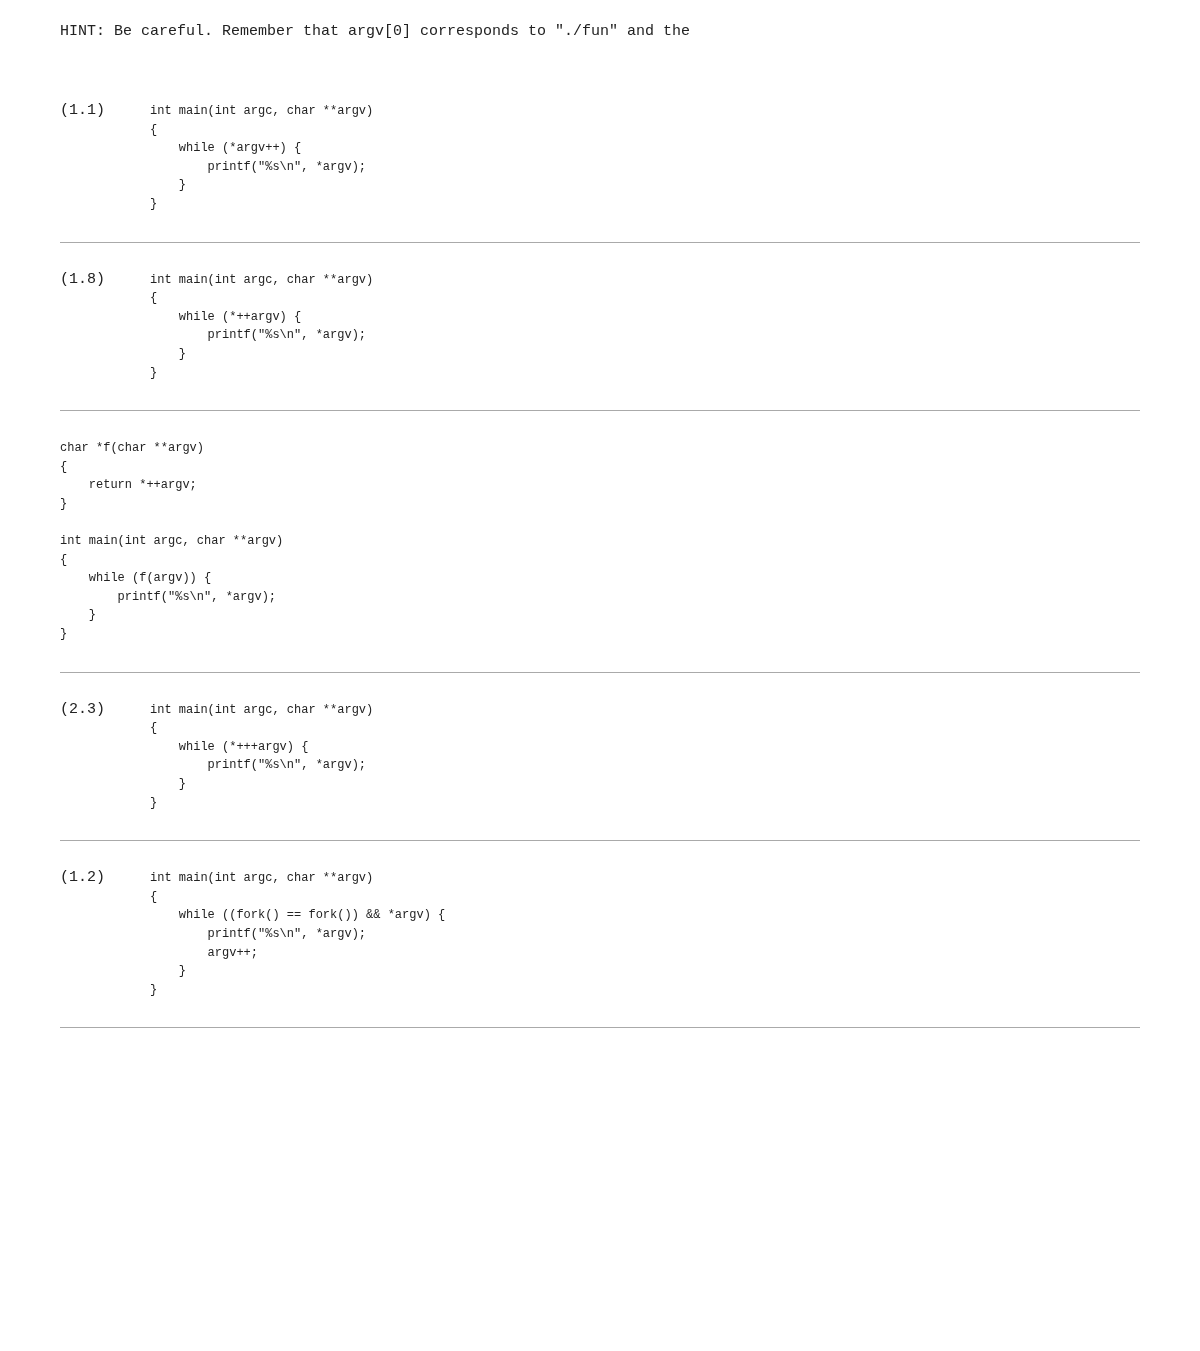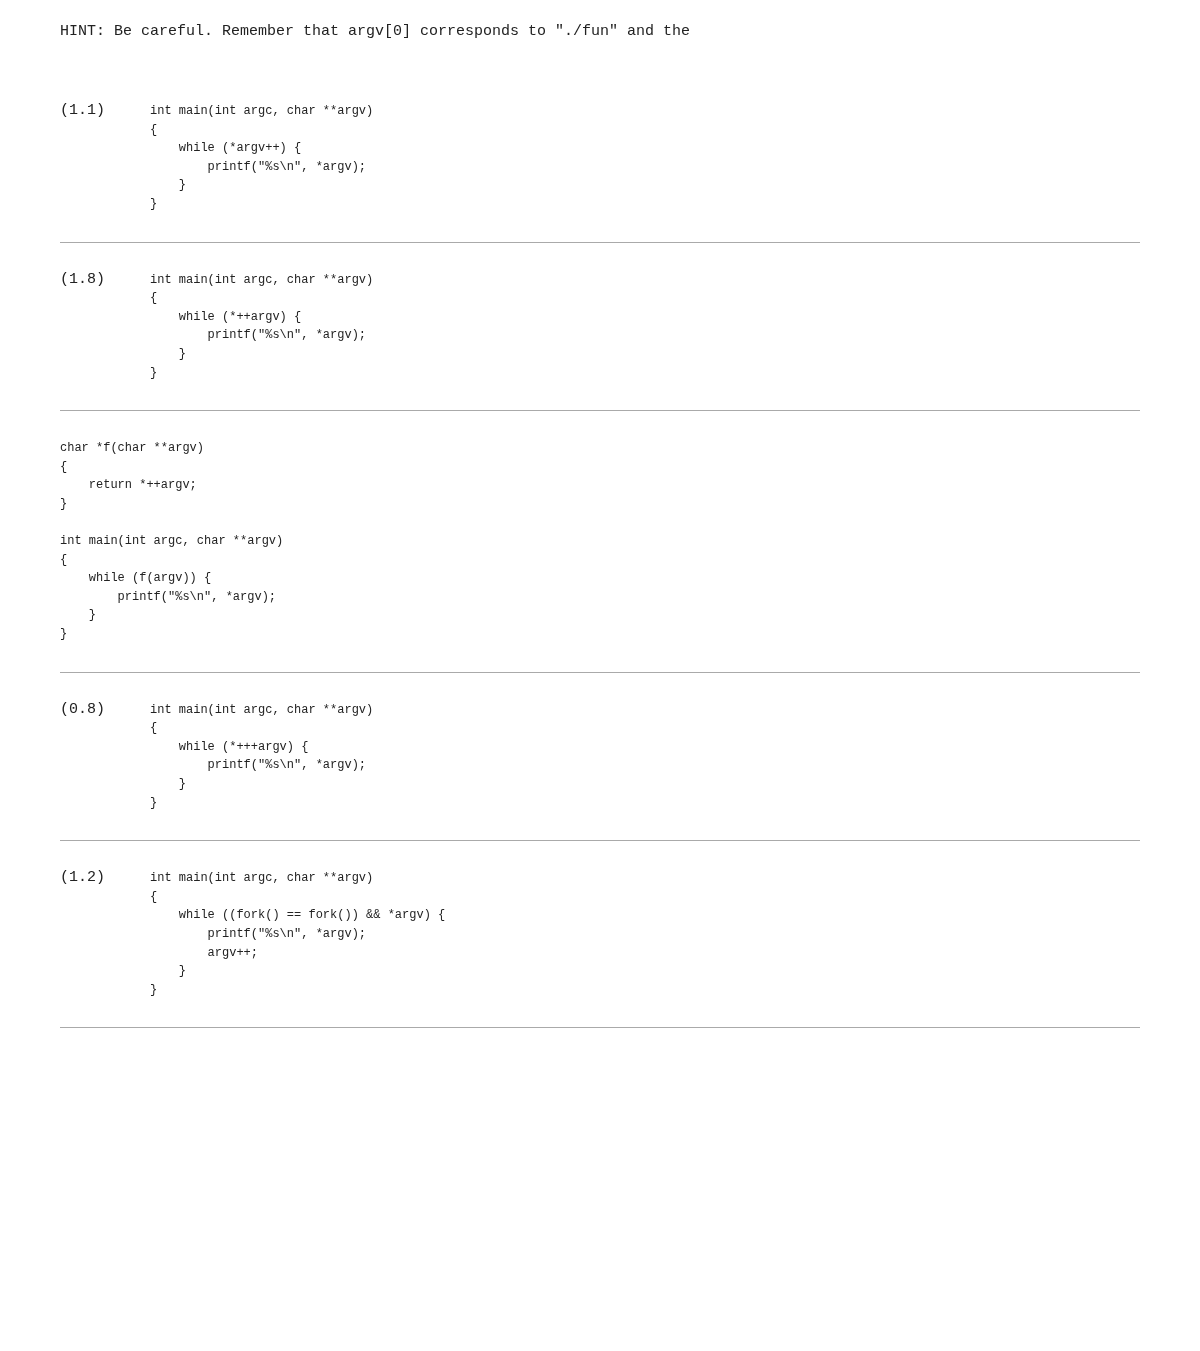--- a/index.html
+++ b/index.html
@@ -90,21 +90,21 @@
 
 int main(int argc, char **argv)
 {
     while (f(argv)) {
         printf("%s\n", *argv);
     }
 }</div>
     </div>
     <hr class="divider">
     <div class="code-section">
-      <span class="section-label">(0.8)</span>
+      <span class="section-label">(2.3)</span>
       <div class="code-block">int main(int argc, char **argv)
 {
     while (*+++argv) {
         printf("%s\n", *argv);
     }
 }</div>
     </div>
     <hr class="divider">
     <div class="code-section">
       <span class="section-label">(1.2)</span>

